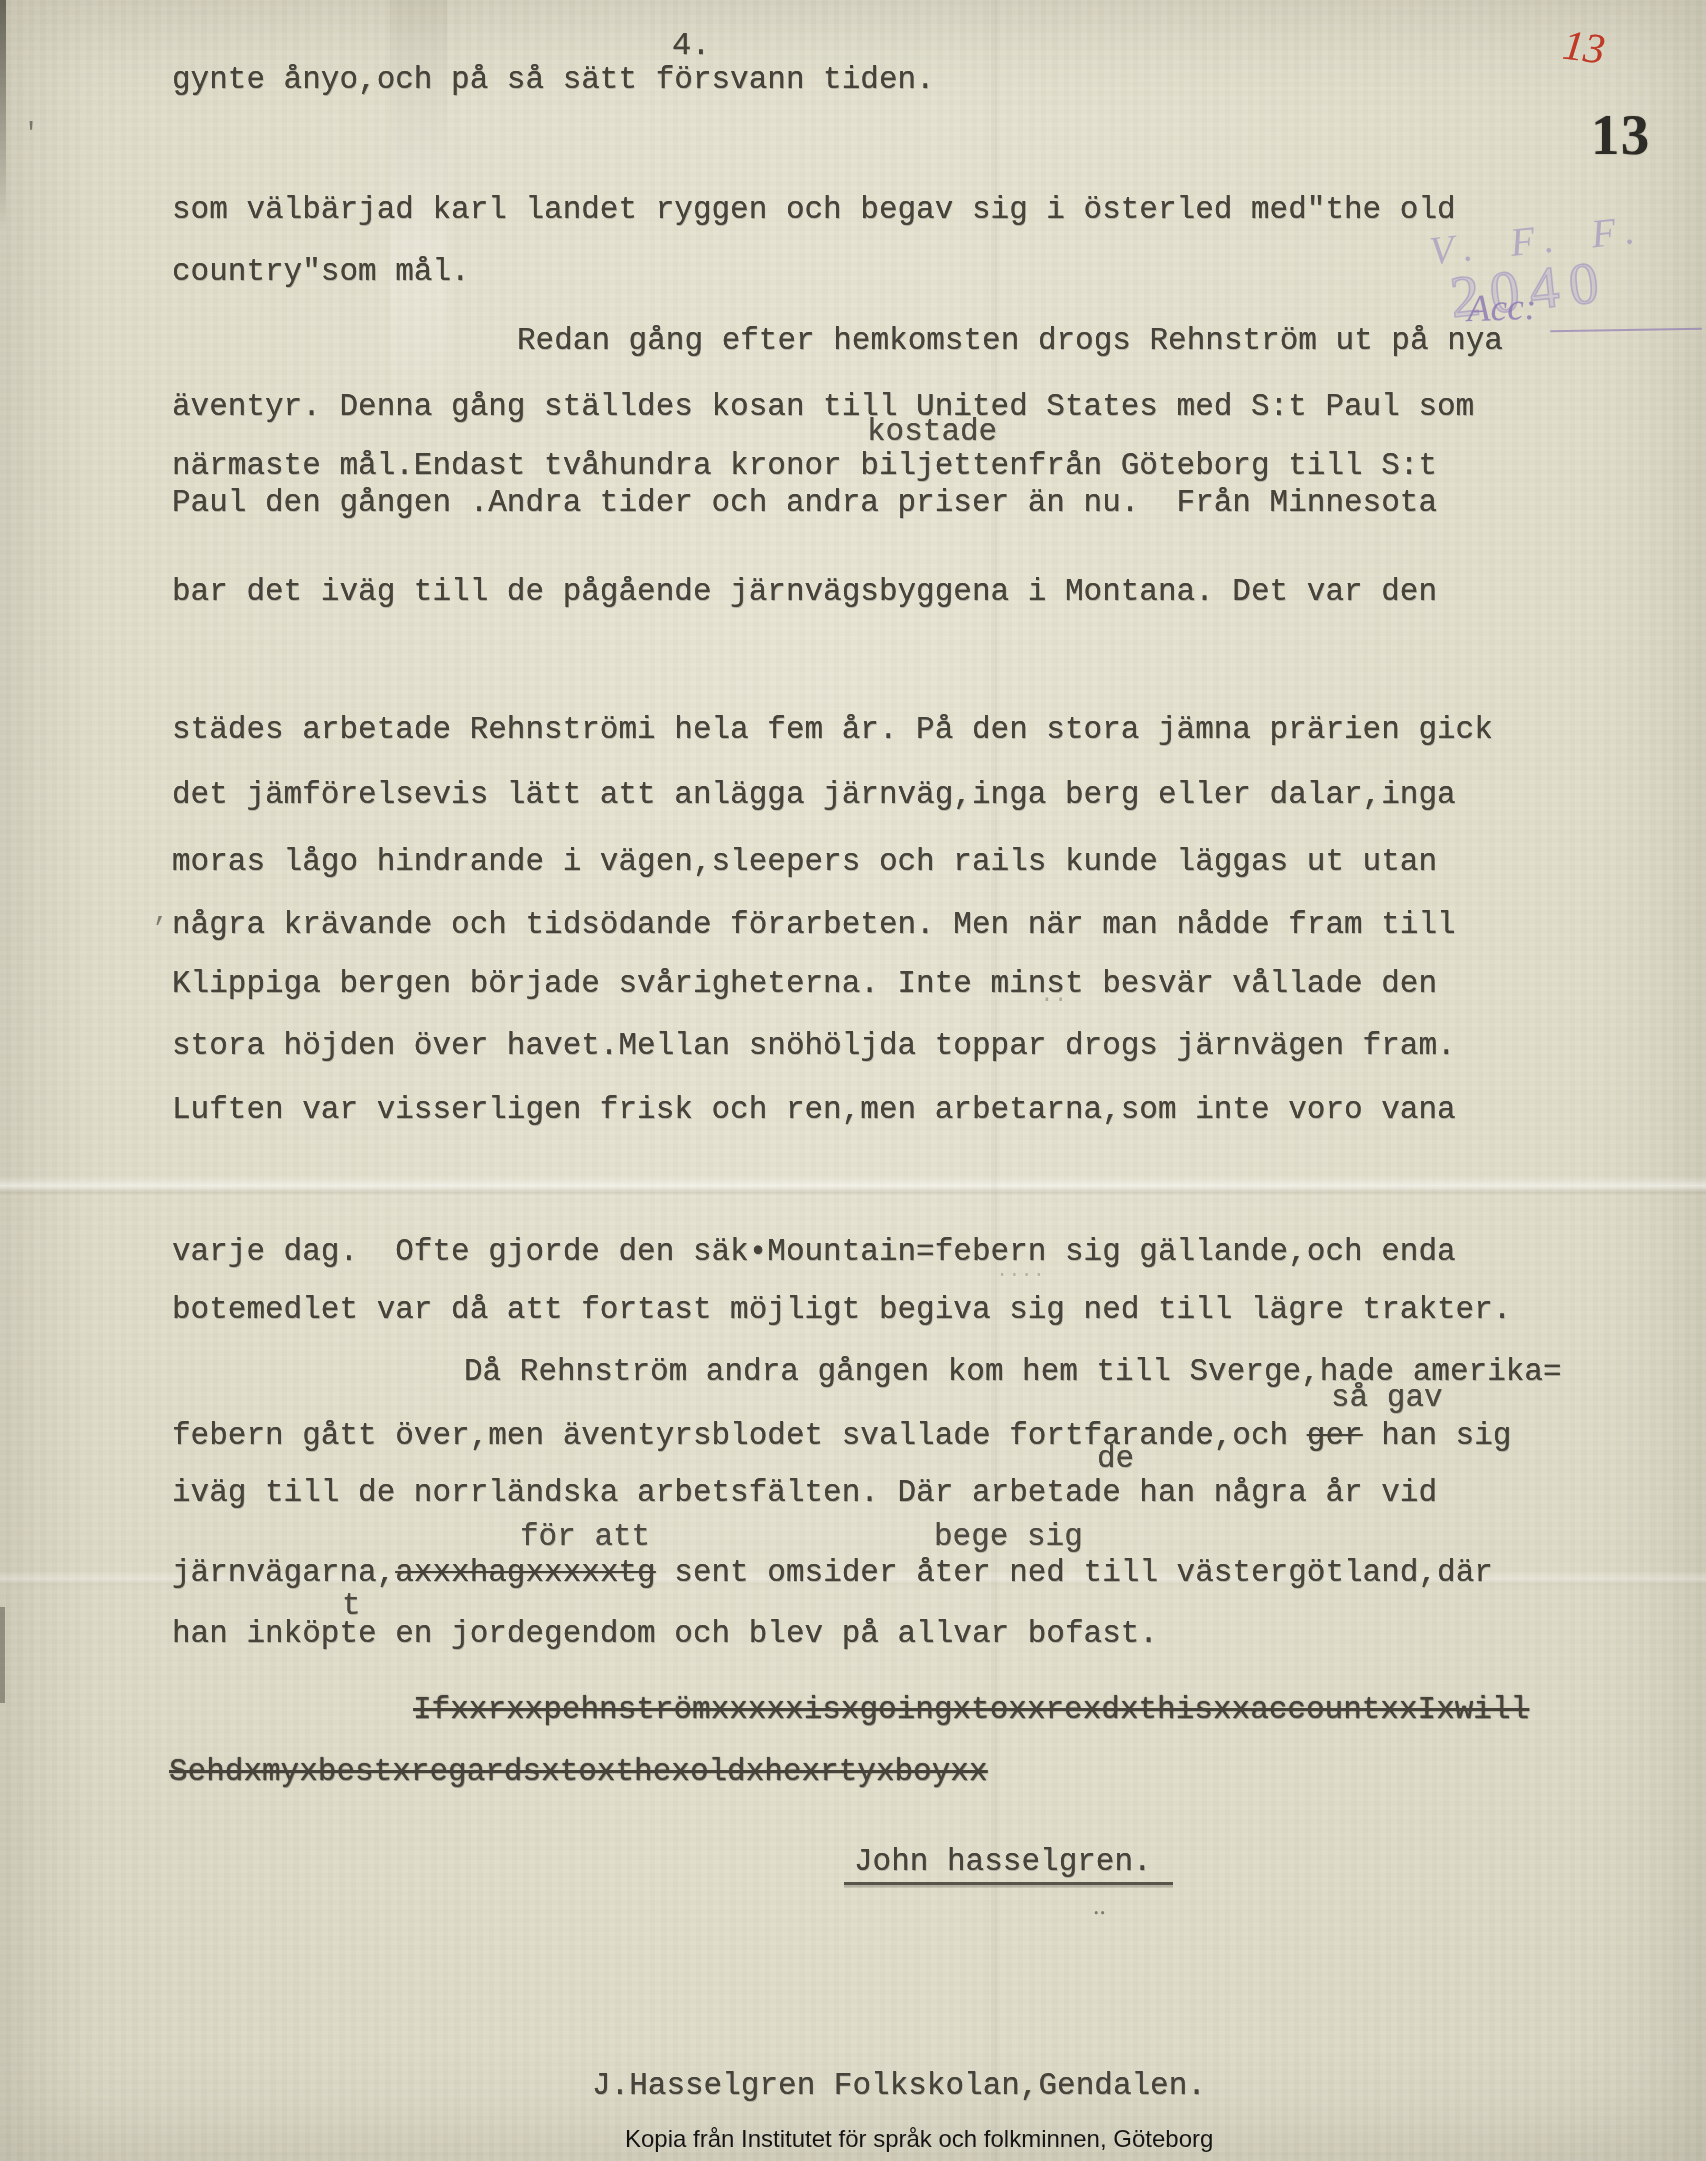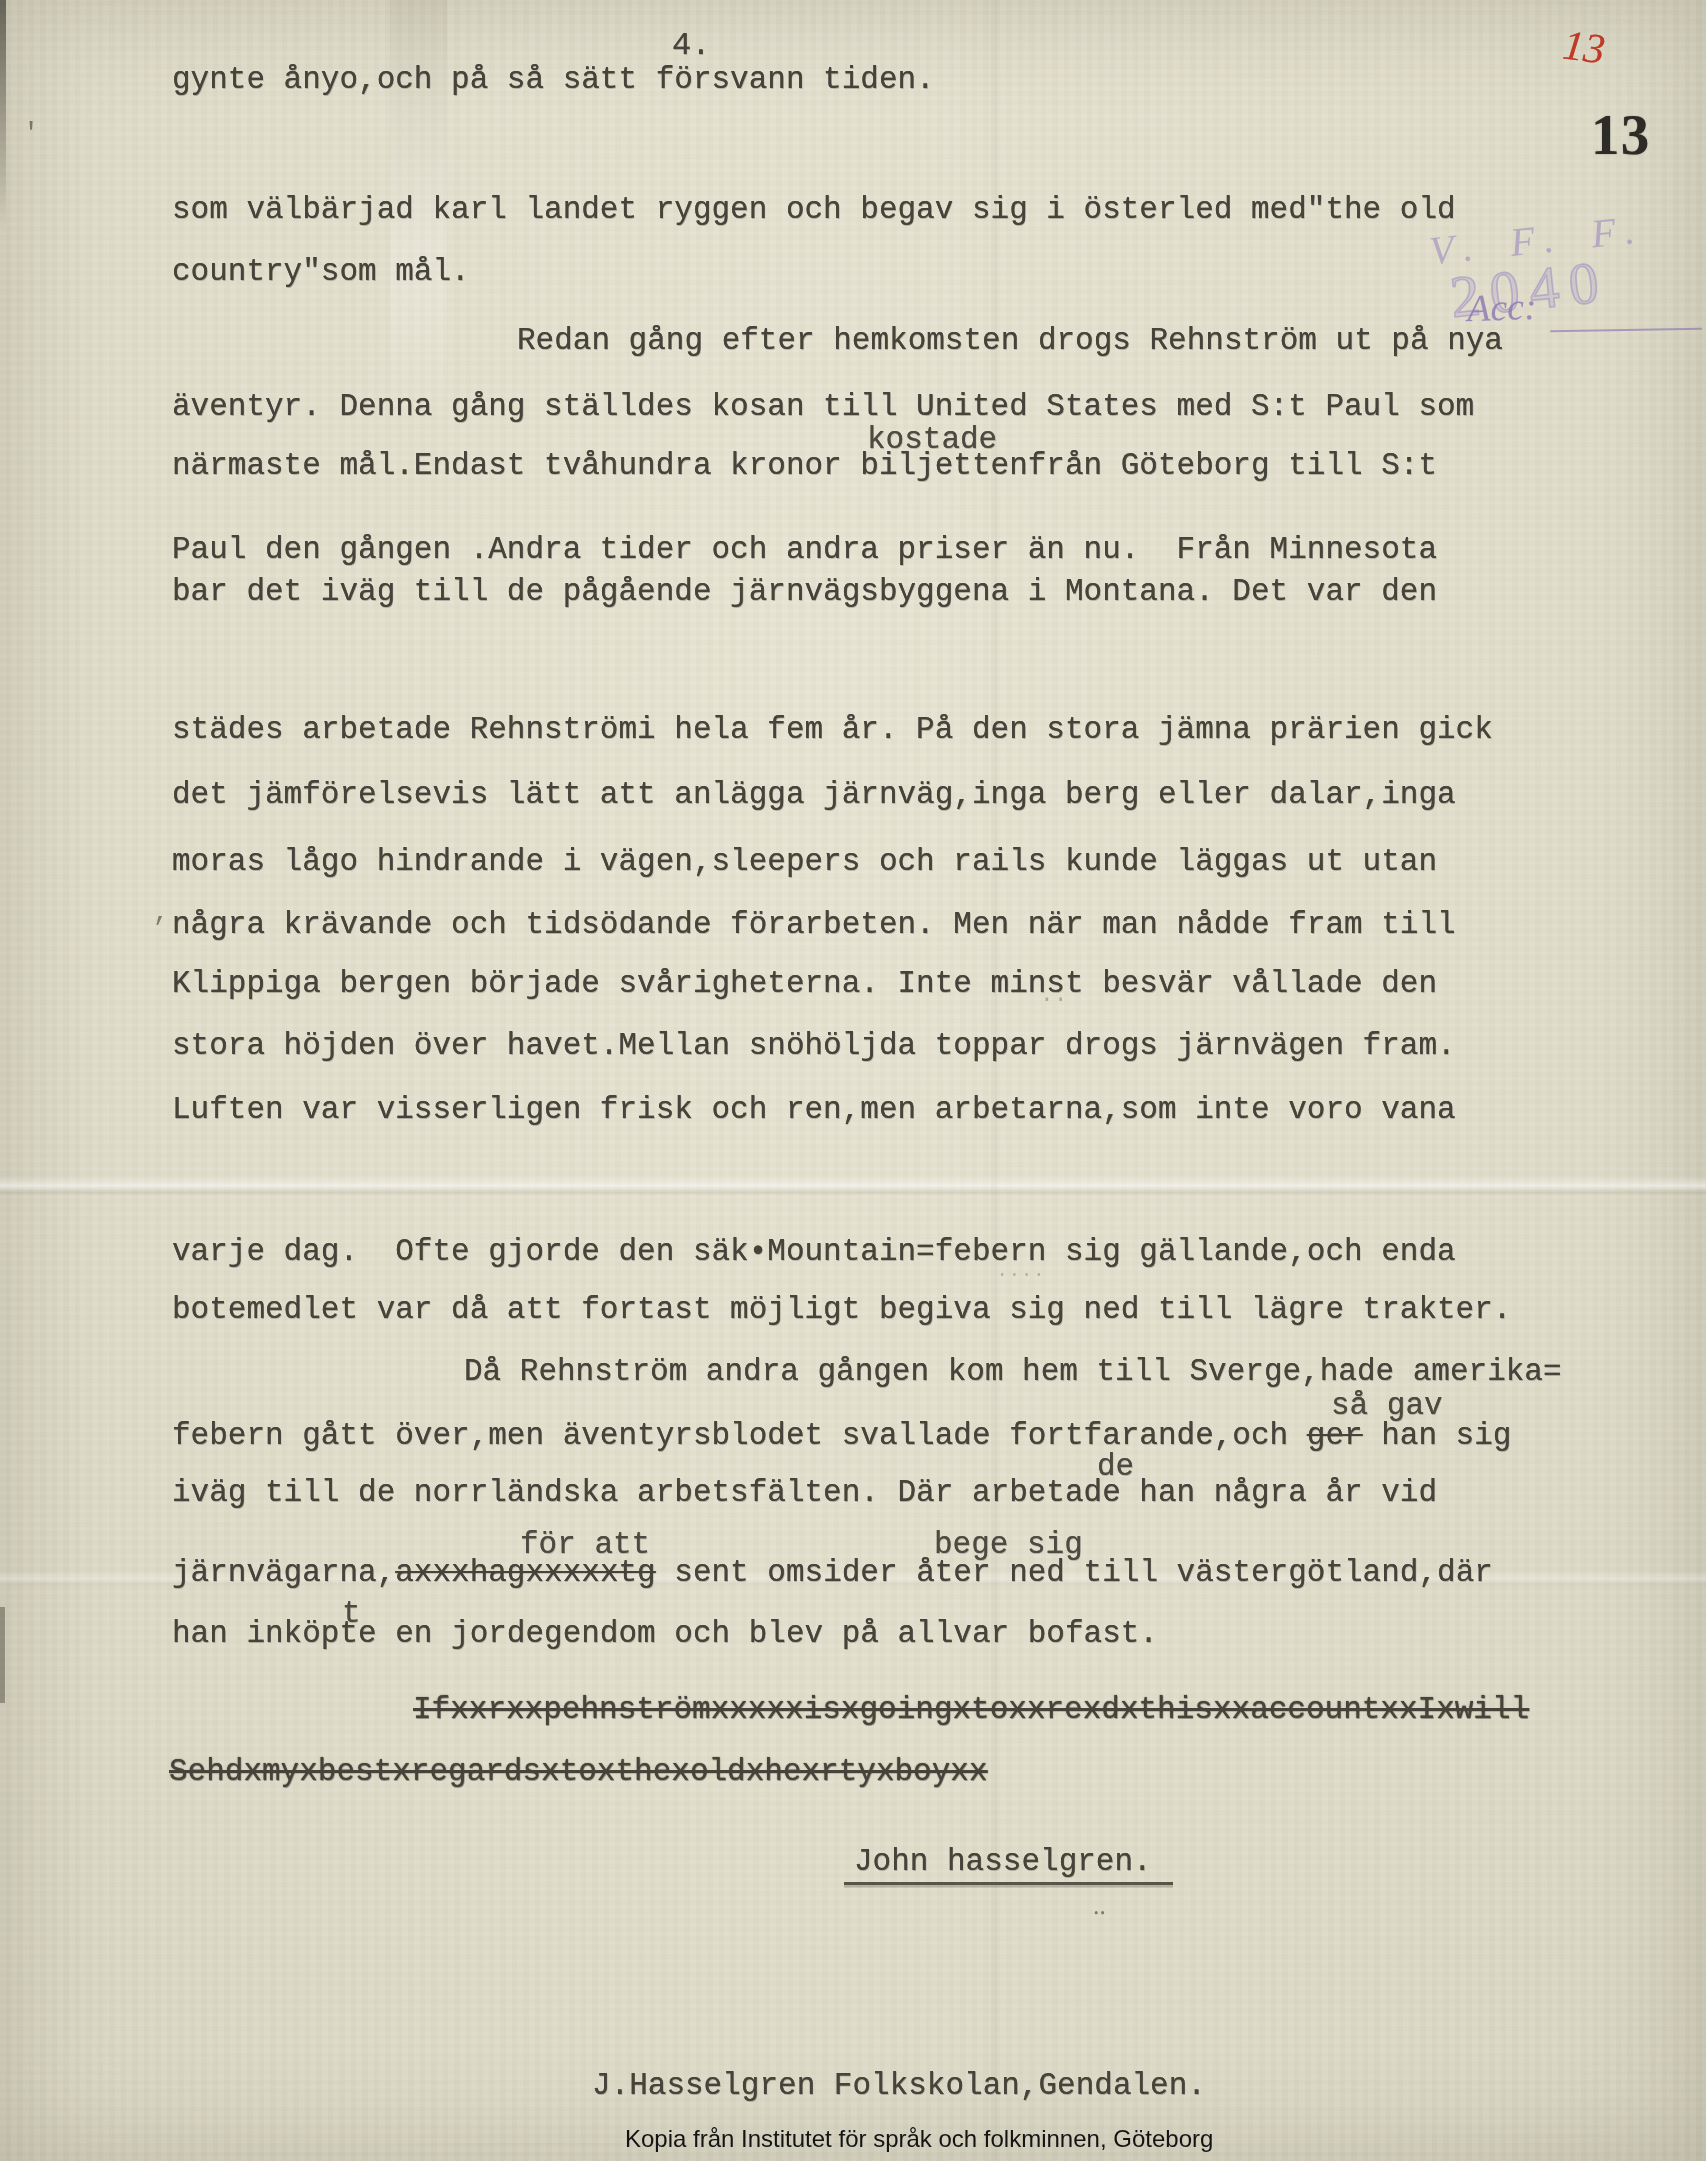--- a/index.html
+++ b/index.html
@@ -11,21 +11,21 @@
     font-family:"Liberation Mono","DejaVu Sans Mono",monospace;
     color:#45433a;
   }
   .grain{position:absolute;inset:0;pointer-events:none;
     background:
       repeating-linear-gradient(90deg, rgba(255,255,255,0.045) 0 5.7px, rgba(90,85,70,0.02) 5.7px 11.5px),
       repeating-linear-gradient(0deg, rgba(255,255,255,0.02) 0 4.5px, rgba(90,85,70,0.015) 4.5px 9px);
   }
   .tw{position:absolute;font-size:31px;line-height:1.12;white-space:pre;
       text-shadow:0 0 0.6px rgba(52,50,43,0.65), 0.6px 0.6px 0.6px rgba(52,50,43,0.28);}
-  .ins{opacity:.95;margin-top:8px;}
+  .ins{opacity:.95;}
   .struck{text-decoration:line-through;text-decoration-thickness:2.2px;}
   .xline{text-decoration:line-through;text-decoration-thickness:2.6px;text-shadow:0 0 1.3px rgba(52,50,43,0.7),0.6px 0.6px 0.6px rgba(52,50,43,0.35);}
   .red13{position:absolute;left:1563px;top:23px;font-family:"Liberation Serif",serif;font-style:italic;
          font-size:42px;color:#c03a28;transform:rotate(7deg);text-shadow:0 0 0.6px rgba(192,58,40,.6);}
   .stamp13{position:absolute;left:1591px;top:102px;font-family:"Liberation Serif",serif;font-weight:bold;
          font-size:57px;color:#2e2c26;text-shadow:0 0 1.3px rgba(46,44,38,.55);letter-spacing:1.3px;}
   .vff{position:absolute;left:1429px;top:216px;font-family:"Liberation Serif",serif;font-style:italic;
        font-size:40px;color:rgba(148,131,188,0.55);letter-spacing:14px;transform:rotate(-6deg);white-space:pre;}
   .vffcode{position:absolute;left:1450px;top:255px;font-family:"Liberation Serif",serif;
        font-size:59px;color:rgba(170,155,208,0.28);-webkit-text-stroke:1.6px rgba(150,133,190,0.5);
@@ -70,21 +70,21 @@
   <div class="acc">Acc:</div>
   <div class="accline"></div>
 
   <div class="tw" style="left:172px;top:63px">gynte ånyo,och på så sätt försvann tiden.</div>
   <div class="tw" style="left:172px;top:193px">som välbärjad karl landet ryggen och begav sig i österled med"the old</div>
   <div class="tw" style="left:172px;top:255px">country"som mål.</div>
   <div class="tw" style="left:517px;top:324px">Redan gång efter hemkomsten drogs Rehnström ut på nya</div>
   <div class="tw" style="left:172px;top:390px">äventyr. Denna gång ställdes kosan till United States med S:t Paul som</div>
   <div class="tw ins" style="left:867px;top:415px">kostade</div>
   <div class="tw" style="left:172px;top:449px">närmaste mål.Endast tvåhundra kronor biljettenfrån Göteborg till S:t</div>
-  <div class="tw" style="left:172px;top:533px">Paul den gången .Andra tider och andra priser än nu.  Från Minnesota</div>
+  <div class="tw" style="left:172px;top:486px">Paul den gången .Andra tider och andra priser än nu.  Från Minnesota</div>
   <div class="tw" style="left:172px;top:575px">bar det iväg till de pågående järnvägsbyggena i Montana. Det var den</div>
   <div class="tw" style="left:172px;top:713px">städes arbetade Rehnströmi hela fem år. På den stora jämna prärien gick</div>
   <div class="tw" style="left:172px;top:778px">det jämförelsevis lätt att anlägga järnväg,inga berg eller dalar,inga</div>
   <div class="tw" style="left:172px;top:845px">moras lågo hindrande i vägen,sleepers och rails kunde läggas ut utan</div>
   <div class="tw" style="left:172px;top:908px">några krävande och tidsödande förarbeten. Men när man nådde fram till</div>
   <div class="tw" style="left:172px;top:967px">Klippiga bergen började svårigheterna. Inte minst besvär vållade den</div>
   <div class="tw" style="left:172px;top:1029px">stora höjden över havet.Mellan snöhöljda toppar drogs järnvägen fram.</div>
   <div class="tw" style="left:172px;top:1093px">Luften var visserligen frisk och ren,men arbetarna,som inte voro vana</div>
   <div class="tw" style="left:172px;top:1235px">varje dag.  Ofte gjorde den säk•Mountain=febern sig gällande,och enda</div>
   <div class="tw" style="left:172px;top:1293px">botemedlet var då att fortast möjligt begiva sig ned till lägre trakter.</div>

